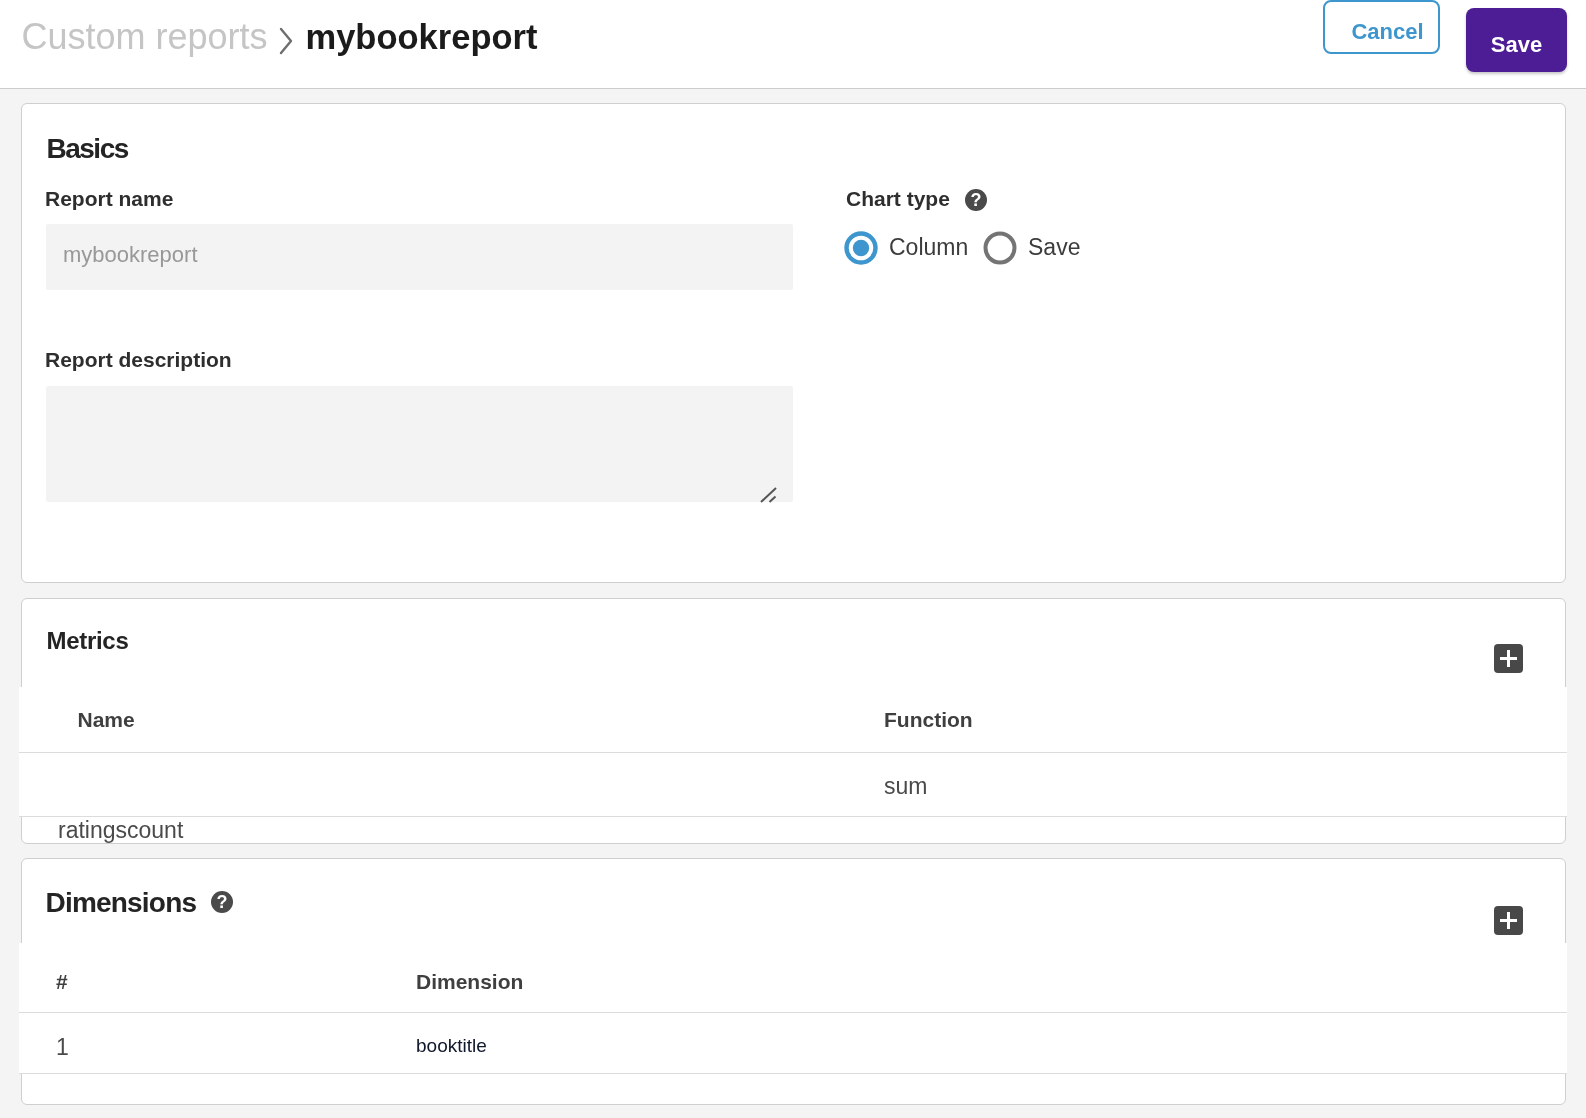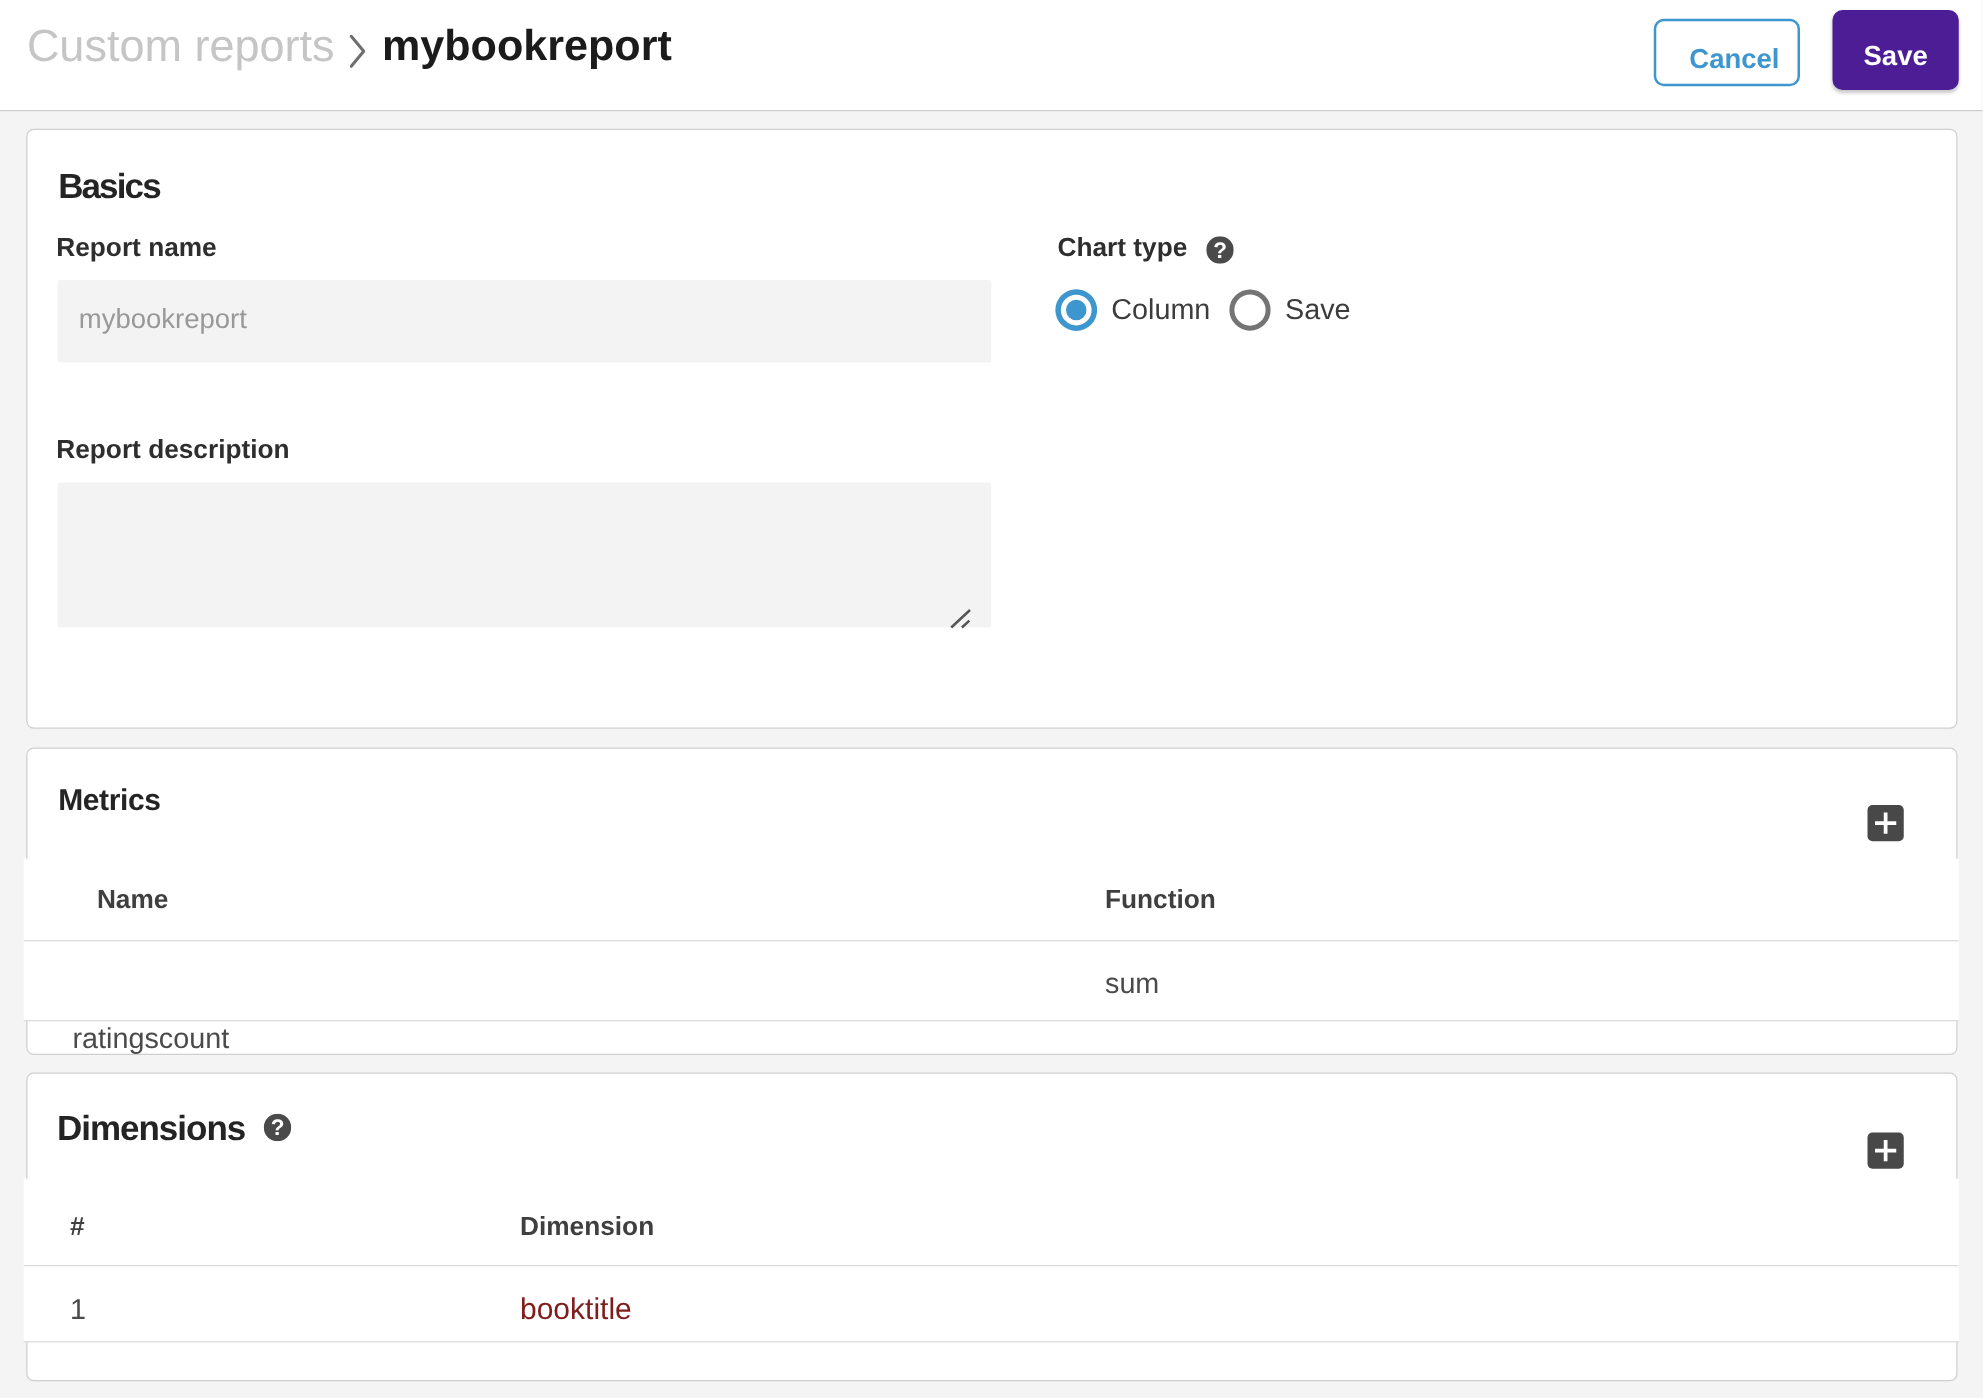--- a/index.html
+++ b/index.html
@@ -16,21 +16,21 @@
 </head>
 <body>
 
 <div class="abs" style="left:0;top:0;width:1586px;height:89px;background:#fff;border-bottom:1px solid #cccccc;"></div>
 <div class="t" style="left:21.5px;top:19px;font-size:36px;color:#c5c5c5;">Custom reports</div>
 <svg class="abs" style="left:278px;top:27px;" width="16" height="28" viewBox="0 0 16 28">
   <path d="M3 2 L13 14 L3 26" fill="none" stroke="#6e6e6e" stroke-width="2.4" stroke-linecap="round" stroke-linejoin="round"></path>
 </svg>
 <div class="t" style="left:305.5px;top:20px;font-size:34.5px;font-weight:bold;color:#1b1b1b;">mybookreport</div>
 
-<div class="abs" style="left:1323px;top:15px;width:117px;height:54px;border:2px solid #3d96cd;border-radius:8px;background:#fff;display:flex;align-items:center;justify-content:center;padding-left:12px;">
+<div class="abs" style="left:1323px;top:0;width:117px;height:54px;border:2px solid #3d96cd;border-radius:8px;background:#fff;display:flex;align-items:center;justify-content:center;padding-left:12px;">
   <span style="font-size:22px;font-weight:bold;color:#3d96cd;line-height:1;position:relative;top:4.5px;">Cancel</span>
 </div>
 <div class="abs" style="left:1466px;top:8px;width:101px;height:64px;border-radius:8px;background:#4c1d95;box-shadow:0 2px 3px rgba(0,0,0,0.22);display:flex;align-items:center;justify-content:center;">
   <span style="font-size:22px;font-weight:bold;color:#ffffff;line-height:1;position:relative;top:4.5px;">Save</span>
 </div>
 
 <div class="card" style="top:103px;height:480px;"></div>
 <div class="t" style="left:46.5px;top:135px;font-size:28px;font-weight:bold;color:#242424;letter-spacing:-1.5px;">Basics</div>
 <div class="t" style="left:45px;top:188px;font-size:21px;font-weight:bold;color:#2e2e2e;text-align:right;">Report name</div>
 <div class="abs" style="left:46px;top:224px;width:747px;height:66px;background:#f3f3f3;border-radius:2px;"></div>
@@ -80,14 +80,14 @@
 </svg>
 <div class="plusbtn" style="top:906px;">
     <div class="h"></div>
     <div class="v"></div>
   </div>
 <div class="tablebg" style="top:943px;height:130px;"></div>
 <div class="t" style="left:56px;top:971px;font-size:21px;font-weight:bold;color:#3f3f3f;">#</div>
 <div class="t" style="left:416px;top:971px;font-size:21px;font-weight:bold;color:#3f3f3f;">Dimension</div>
 <div class="rowline" style="top:1012px;"></div>
 <div class="t" style="left:56px;top:1036px;font-size:23px;color:#4a4a4a;">1</div>
-<div class="t" style="left:416px;top:1036px;font-size:24px;color:#7f1d1d;">booktitle</div>
+<div class="t" style="left:416px;top:1036px;font-size:19px;color:#0f172a;">booktitle</div>
 <div class="rowline" style="top:1073px;"></div>
 
 </body></html>

